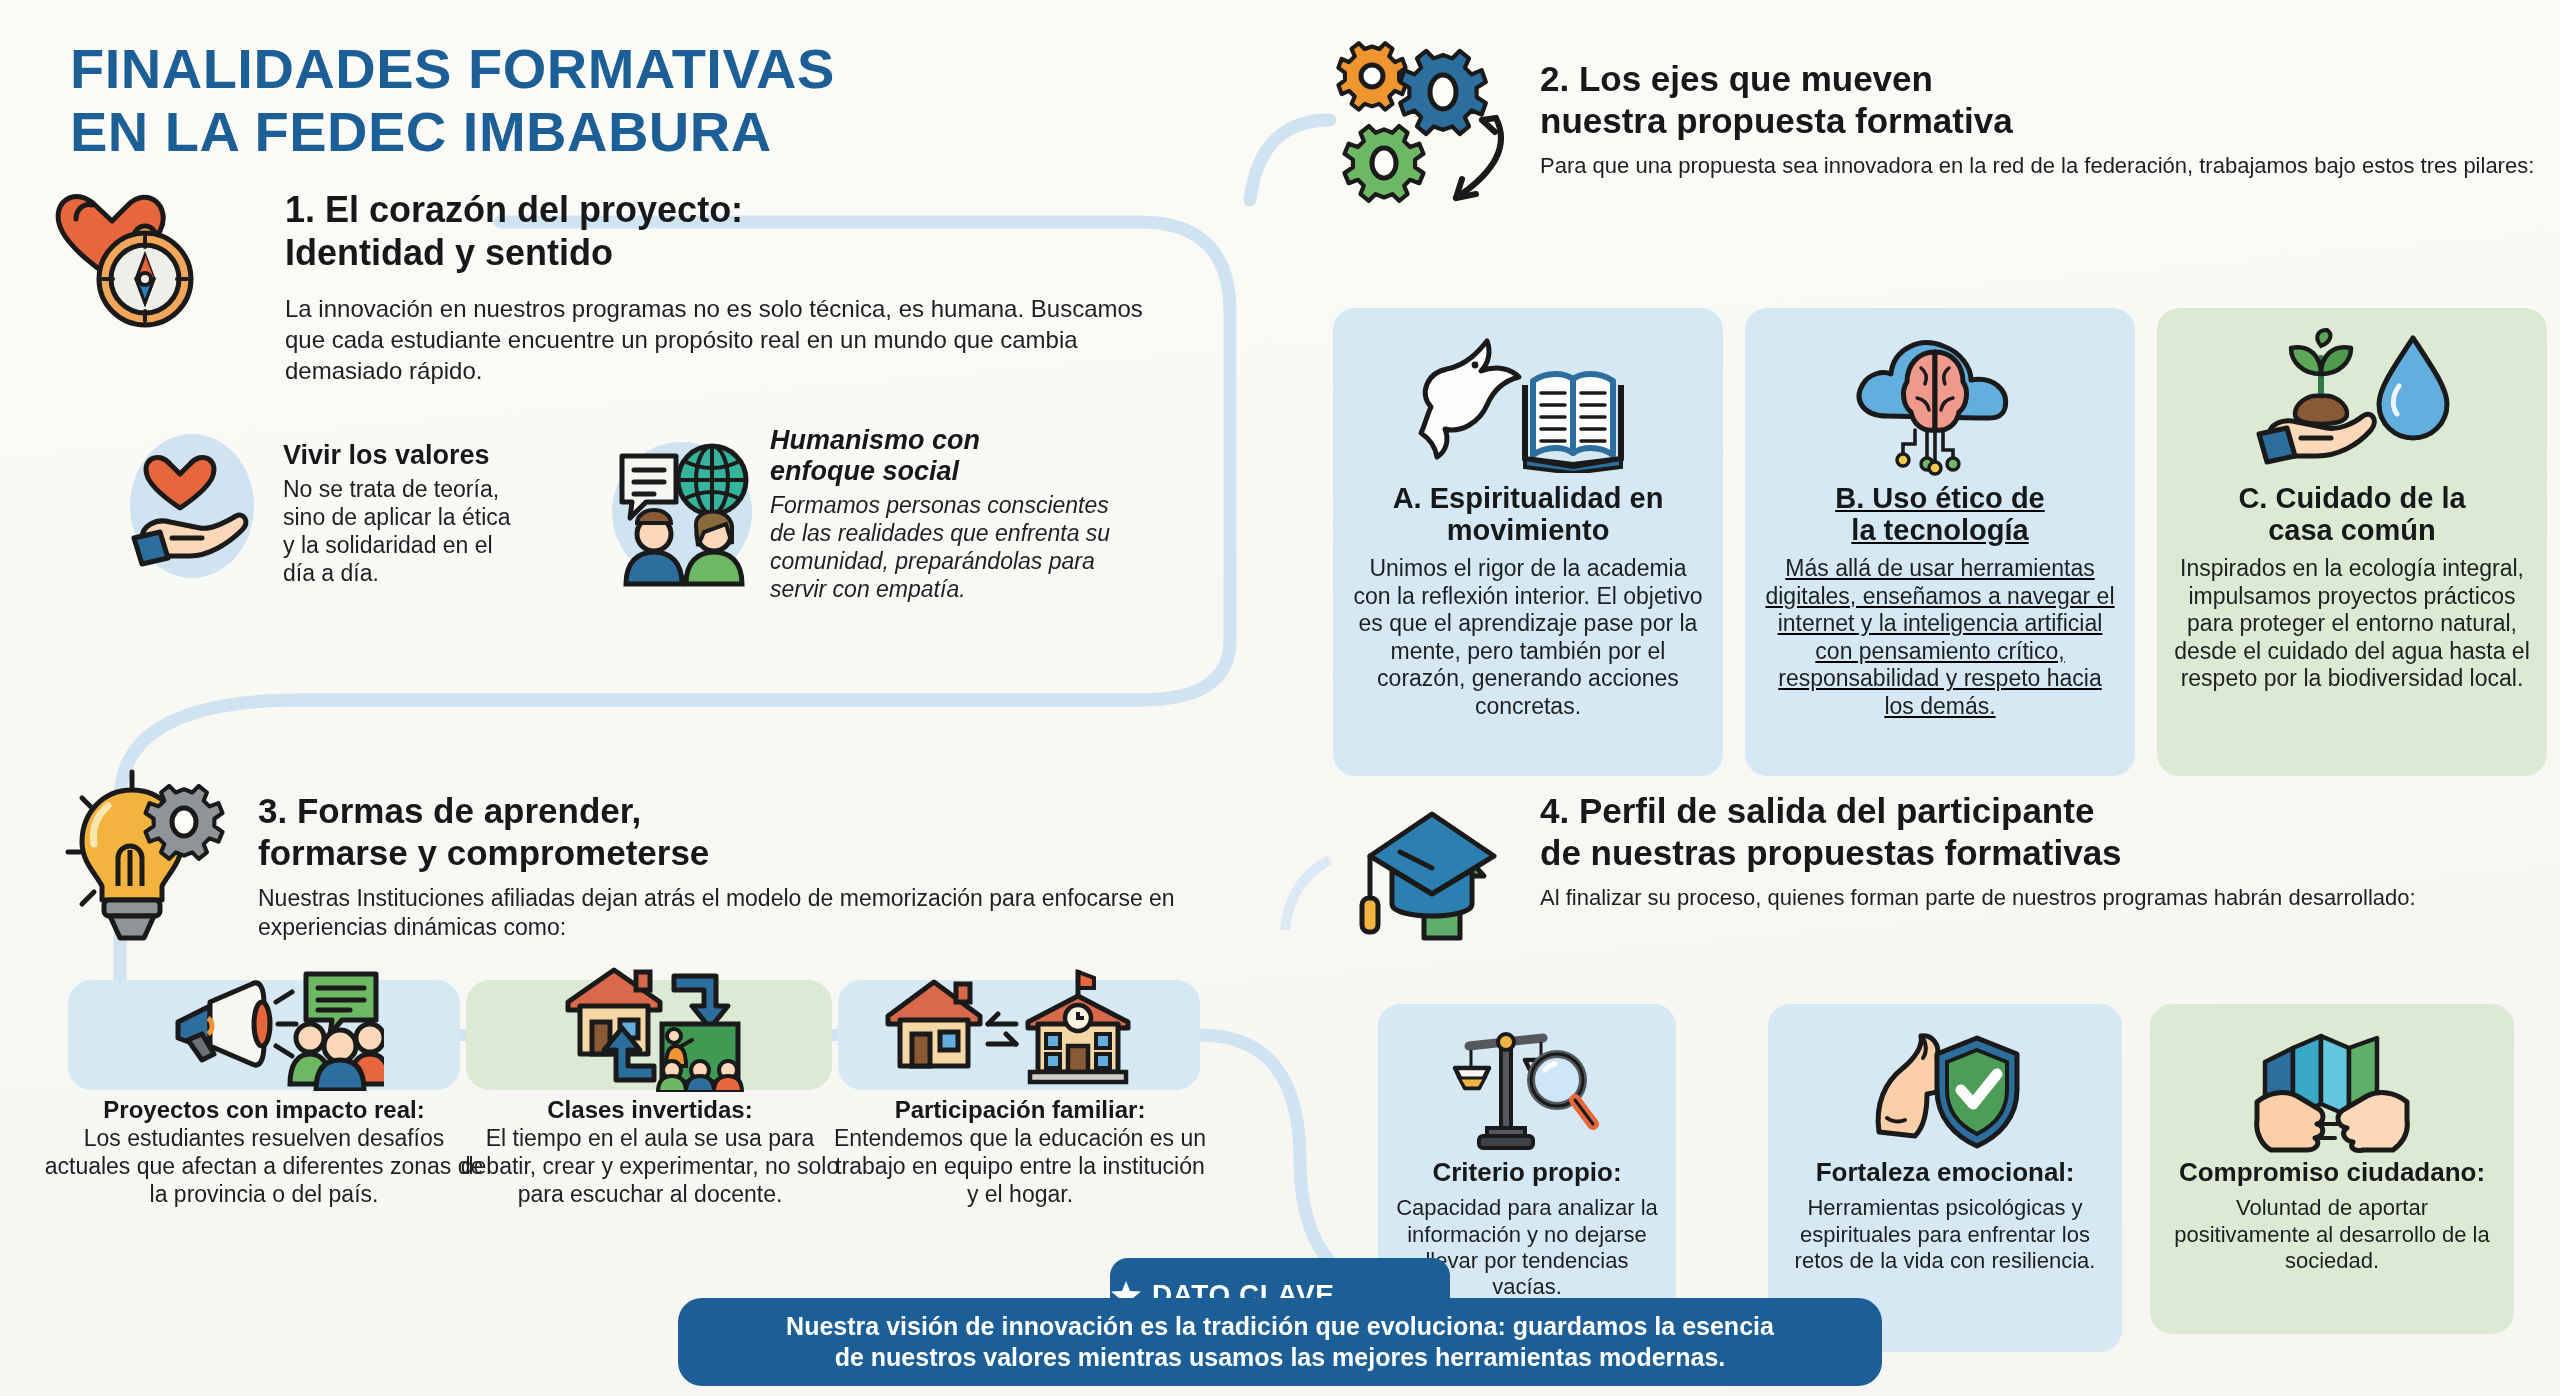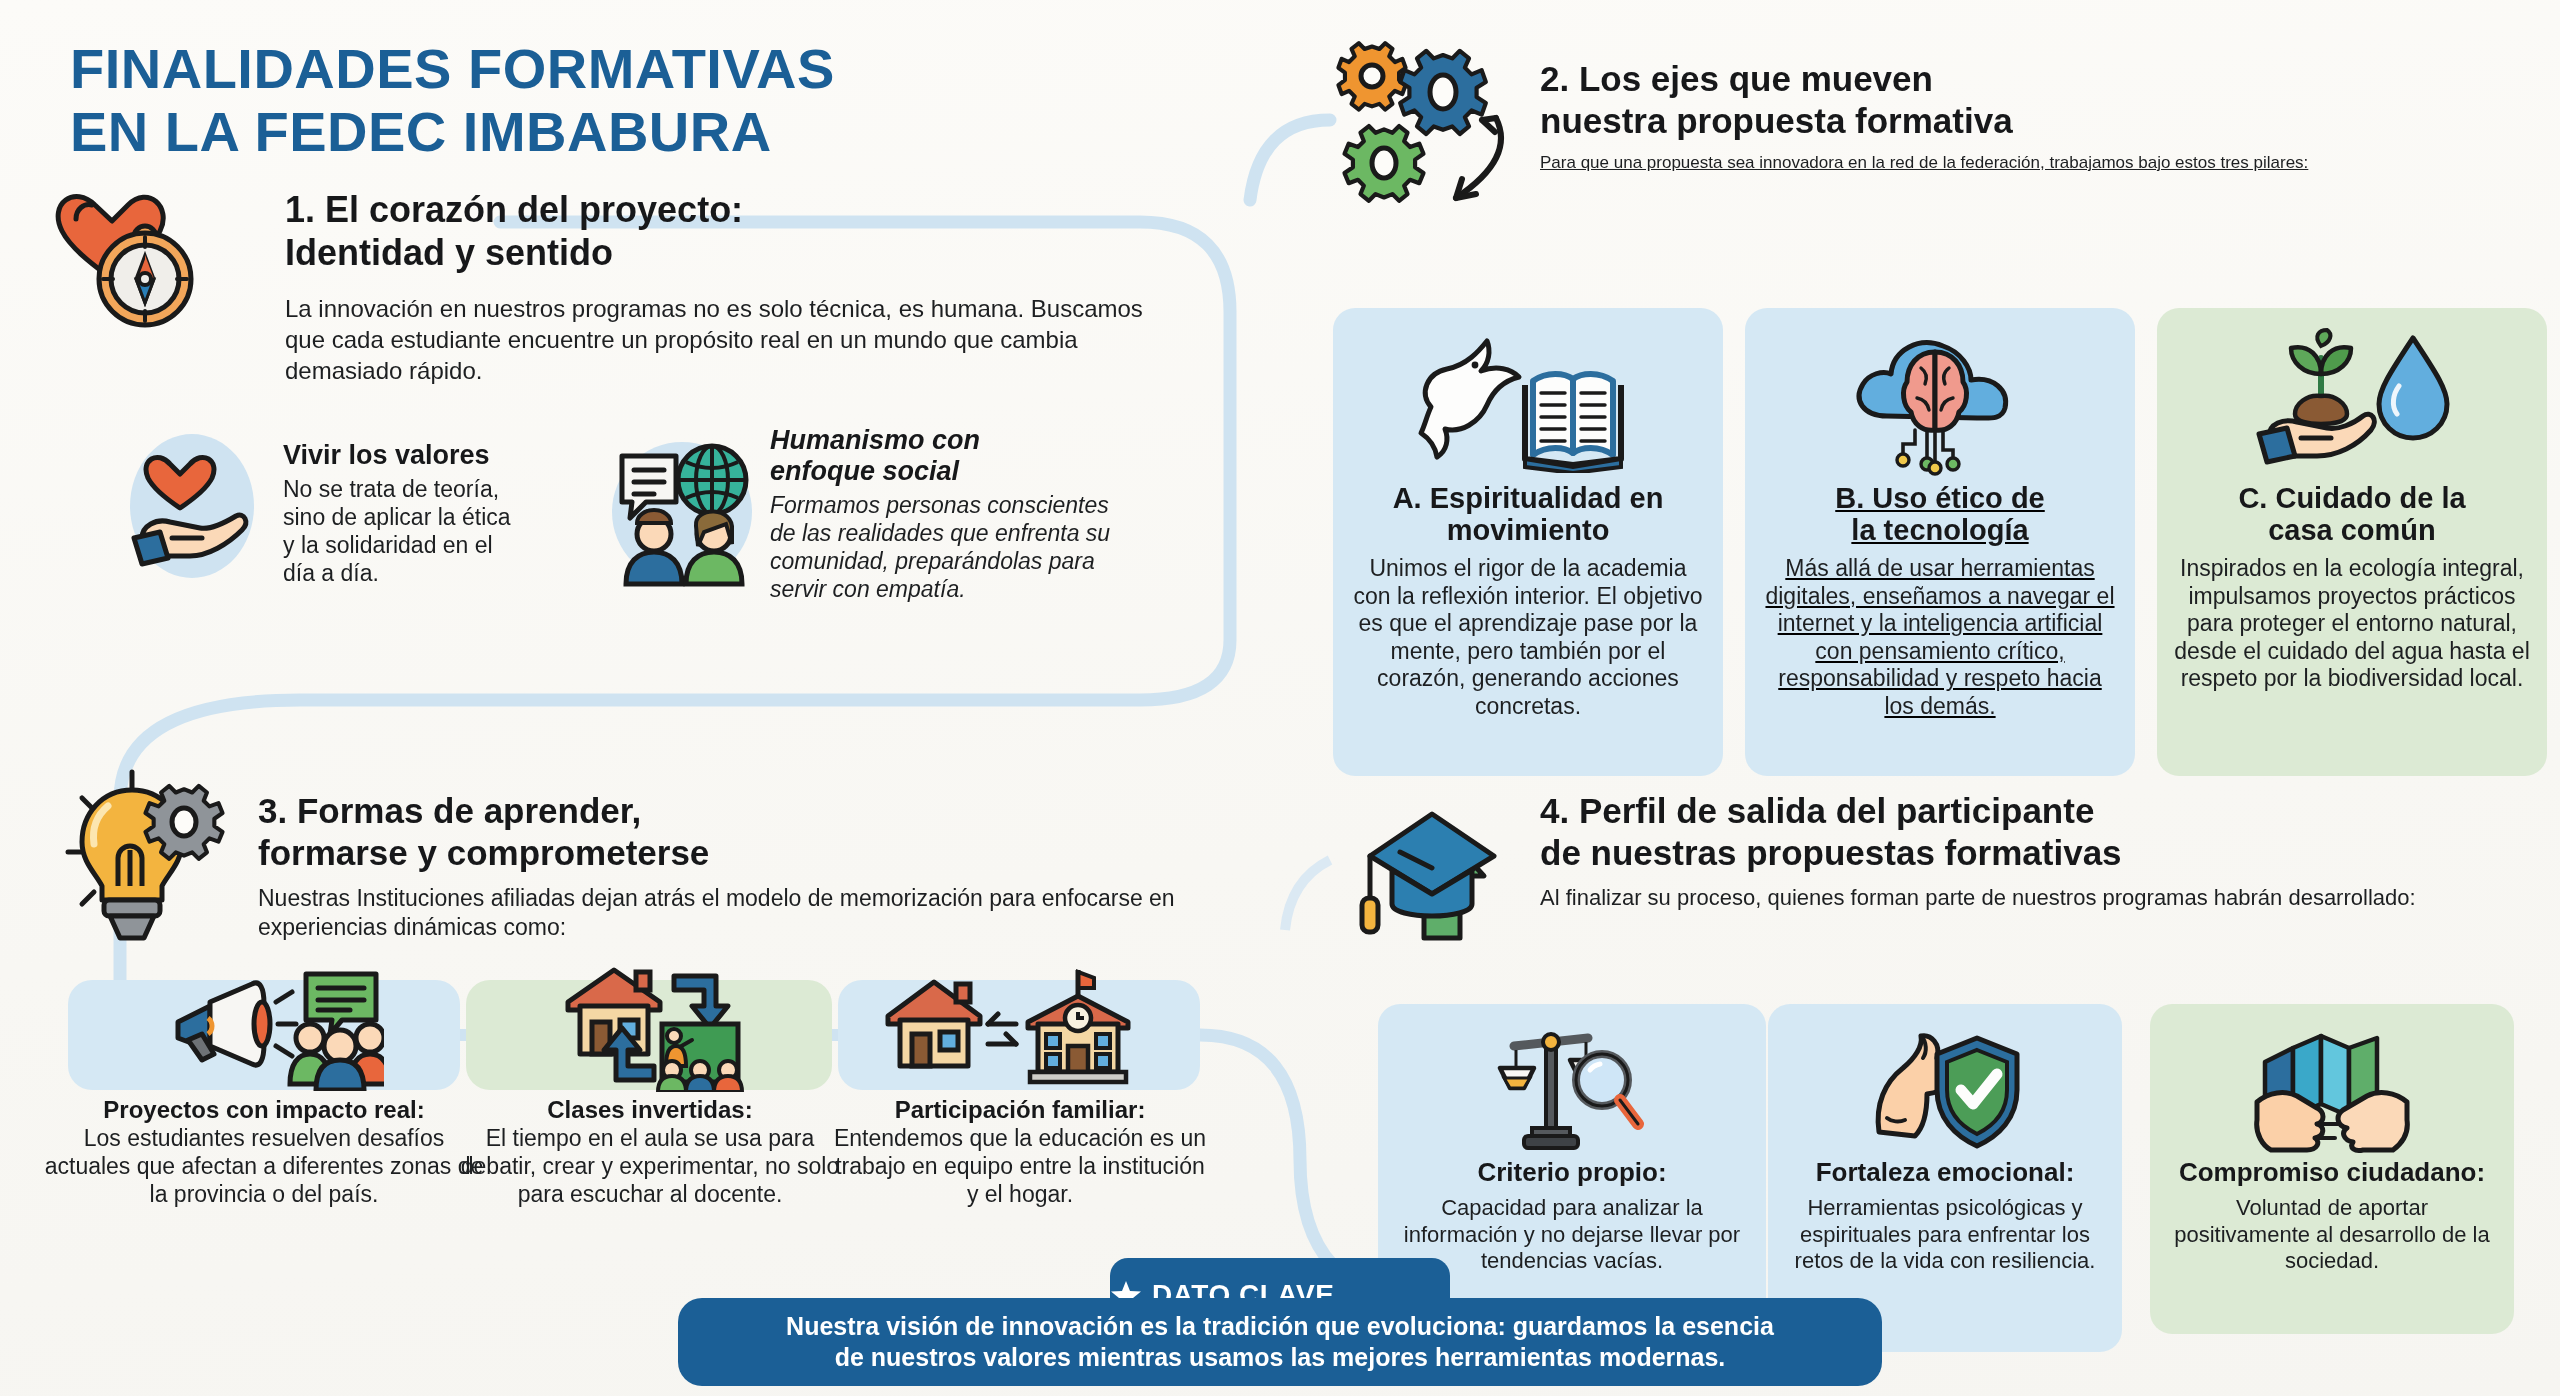--- a/index.html
+++ b/index.html
@@ -55,21 +55,21 @@
 
   .sub-block { position: absolute; }
   .sub-title { font-weight: bold; font-size: 27px; color: #17181a; line-height:1.15; }
   .sub-body  { font-size: 23px; color:#1d1f21; line-height: 1.22; margin-top: 4px; }
 
   #sub-valores { left: 283px; top: 440px; width: 240px; }
   #sub-human   { left: 770px; top: 425px; width: 370px; font-style: italic; }
 
   
   #sec2-head { left: 1540px; top: 58px; width: 1000px; }
-  #sec2-intro { width: 1010px; font-size: 17px; text-decoration: underline; }
+  #sec2-intro { width: 1010px; font-size: 22px; }
 
   
   #sec3-head { left: 258px; top: 790px; width: 1010px; }
   #sec3-intro { width: 960px; font-size: 23px; }
 
   
   #sec4-head { left: 1540px; top: 790px; width: 1010px; }
   #sec4-intro { width: 990px; font-size: 22px; }
 
   
@@ -107,21 +107,21 @@
   .chip-cap b { display:block; font-size:24px; color:#17181a; }
 
   #c1 { left: 68px; top: 980px; width: 392px; height: 110px; }
   #c2 { left: 466px; top: 980px; width: 366px; height: 110px; }
   #c3 { left: 838px; top: 980px; width: 362px; height: 110px; }
   #c1cap { left: 38px; top: 1095px; width: 452px; }
   #c2cap { left: 452px; top: 1095px; width: 396px; }
   #c3cap { left: 830px; top: 1095px; width: 380px; }
 
   
-  #o-a { left: 1378px; top: 968px; width: 388px; height: 340px; text-align: center; }
+  #o-a { left: 1378px; top: 968px; width: 298px; height: 340px; text-align: center; }
   #o-b { left: 1768px; top: 968px; width: 354px; height: 348px; }
   #o-c { left: 2150px; top: 968px; width: 364px; height: 330px; }
   #o-a .card-icon, #o-b .card-icon, #o-c .card-icon { height: 130px; }
   #o-a .card-title, #o-b .card-title, #o-c .card-title { font-size: 26px; }
   #o-a .card-body, #o-b .card-body, #o-c .card-body { font-size: 22px; }
 
   
   #dato-tab {
     position: absolute; left: 1110px; top: 1258px;
     width: 340px; height: 74px;

